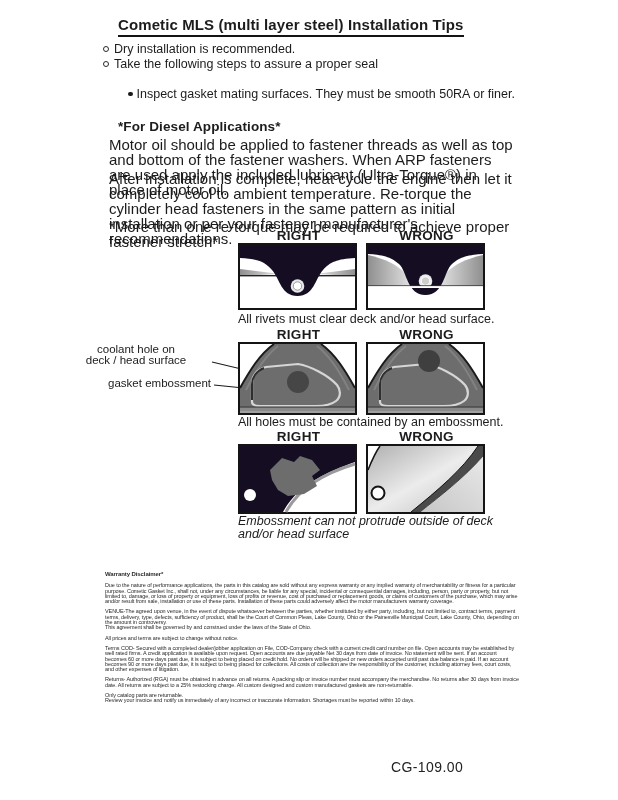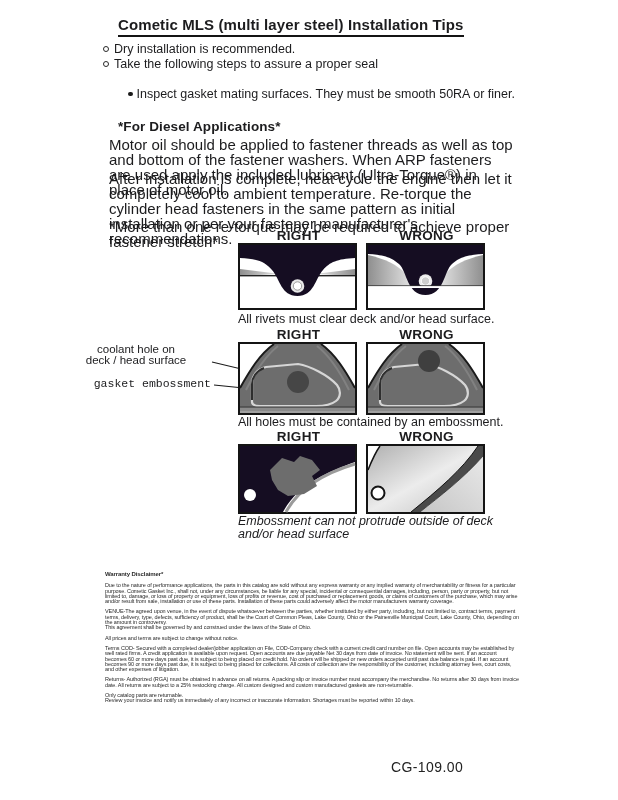--- a/index.html
+++ b/index.html
@@ -98,21 +98,21 @@
 
 <div class="abs caption" style="top:313px;text-align:right;">All rivets must clear deck and/or head surface.</div>
 
 <div class="abs dlabel" style="left:238px;top:327px;">RIGHT</div>
 <div class="abs dlabel" style="left:366px;top:327px;">WRONG</div>
 
 <div class="abs ann" style="left:61px;top:344px;text-align:center;">
   <div>coolant hole on</div>
   <div>deck / head surface</div>
 </div>
-<div class="abs ann" style="left:61px;top:378px;font-family:Liberation Mono, monospace;">
+<div class="abs ann" style="left:61px;top:378px;">
   <div>gasket embossment</div>
 </div>
 
 <svg class="abs" style="left:211px;top:357px;" width="90" height="40" viewBox="0 0 90 40">
   <line x1="1" y1="5" x2="81" y2="24" stroke="#1a1a1a" stroke-width="1.1"></line>
   <line x1="3" y1="28" x2="52" y2="33" stroke="#1a1a1a" stroke-width="1.1"></line>
 </svg>
 
 <svg class="abs" style="left:238px;top:342px;" width="119" height="73" viewBox="0 0 119 73">
   <rect x="1" y="1" width="117" height="71" fill="#ffffff" stroke="#141414" stroke-width="2"></rect>

